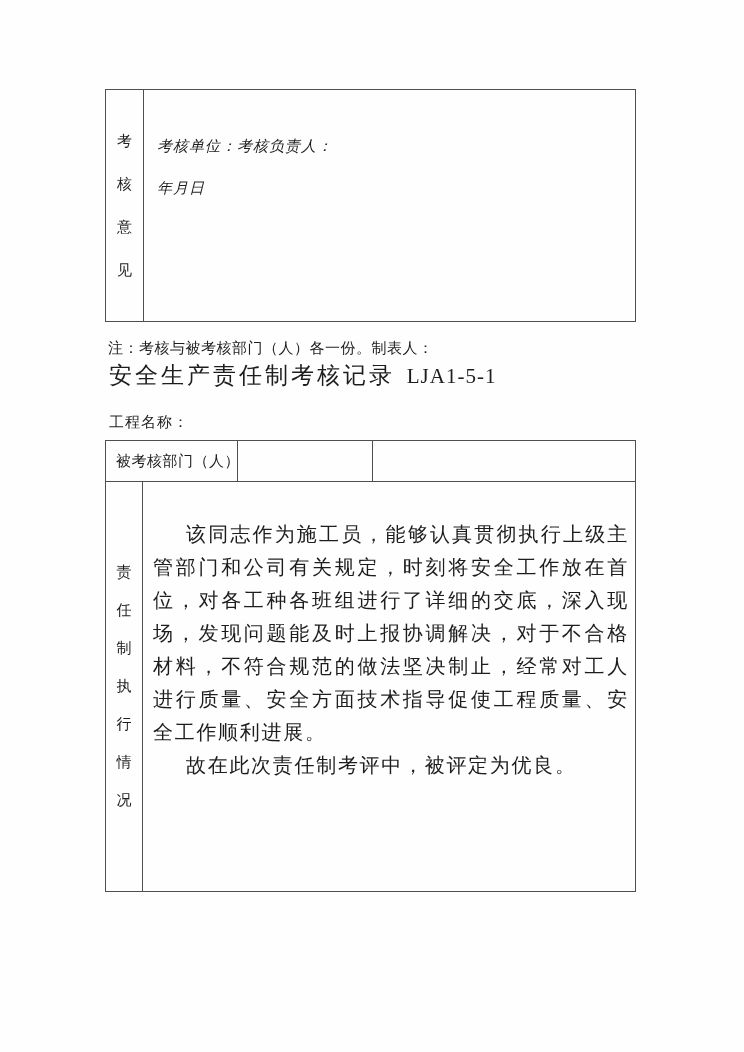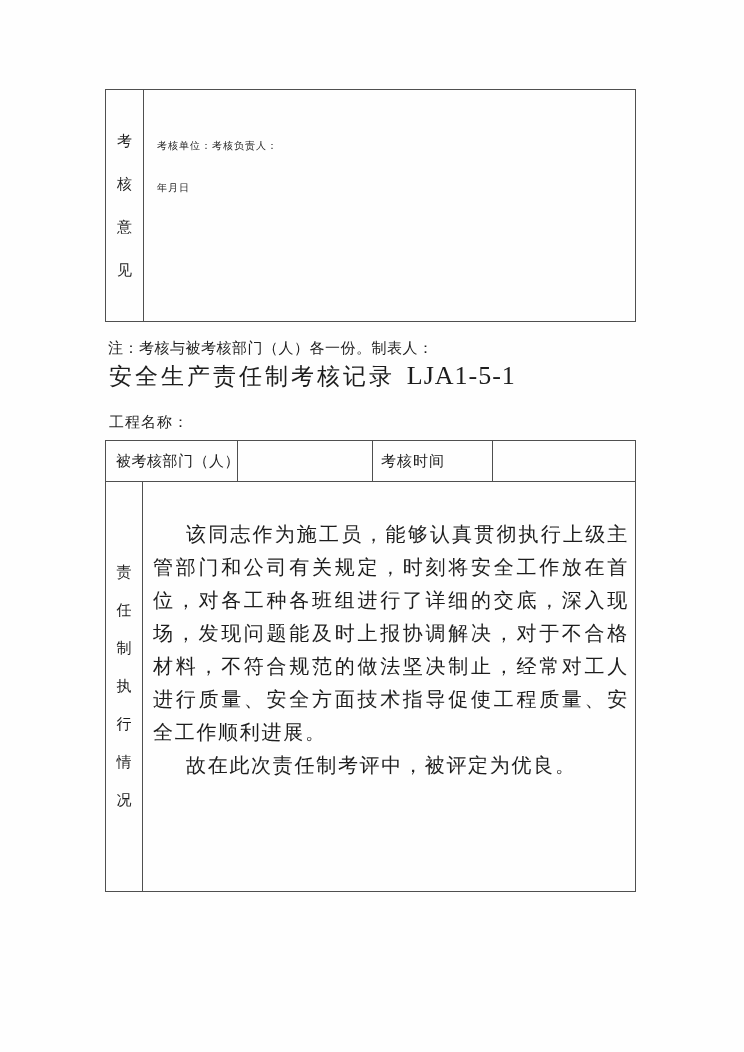--- a/index.html
+++ b/index.html
@@ -28,38 +28,38 @@
     width:38px;
     border-right:1px solid #4f4f4f;
     display:flex; flex-direction:column;
     align-items:center; justify-content:center;
     gap:28px;
     font-size:15px; line-height:15px;
   }
   .opinion-content-cell {
     flex:1;
     padding:46px 14px 0 13px;
-    font-size:10px; letter-spacing:1px; line-height:20px;
+    font-size:15px; letter-spacing:1px; line-height:20px;font-style:italic;
   }
   .opinion-content-cell p + p { margin-top:22px; }
 
   
   .note-line {
     position:absolute; left:108px; top:338px;
     font-size:15px; line-height:20px; letter-spacing:0.5px;
   }
 
   
   .doc-title {
     position:absolute; left:109px; top:361px;
     font-size:23px; line-height:30px;
     white-space:nowrap;
   }
   .doc-title .title-cn { letter-spacing:3px;text-align:center; }
-  .doc-title .title-code { letter-spacing:1px; margin-left:6px; font-size:26px; }
+  .doc-title .title-code { letter-spacing:1px; margin-left:6px; font-size:21px; }
 
   
   .project-line {
     position:absolute; left:109px; top:412px;
     font-size:15px; line-height:20px; letter-spacing:1px;
   }
 
   
   .record-table {
     position:absolute; left:105px; top:440px;
@@ -128,21 +128,20 @@
     <span class="title-cn">安全生产责任制考核记录</span>
     <span class="title-code">LJA1-5-1</span>
   </div>
 
   <div class="project-line">工程名称：</div>
 
   <div class="record-table">
     <div class="record-header">
       <div class="hcell c1">被考核部门（人）</div>
       <div class="hcell c2"></div>
-      <div class="hcell c3">考核时间</div>
       <div class="hcell c4"></div>
     </div>
     <div class="record-body">
       <div class="resp-label-cell">
         <span>责</span>
         <span>任</span>
         <span>制</span>
         <span>执</span>
         <span>行</span>
         <span>情</span>

